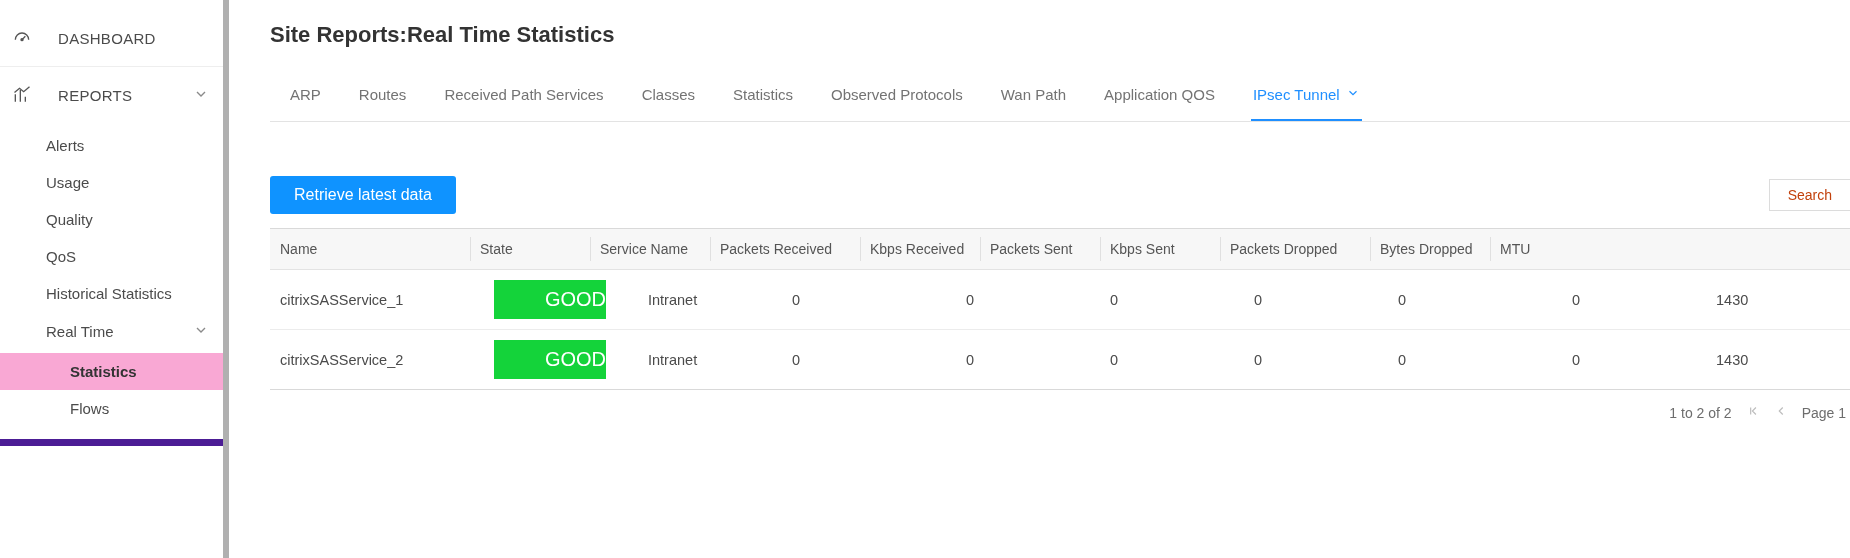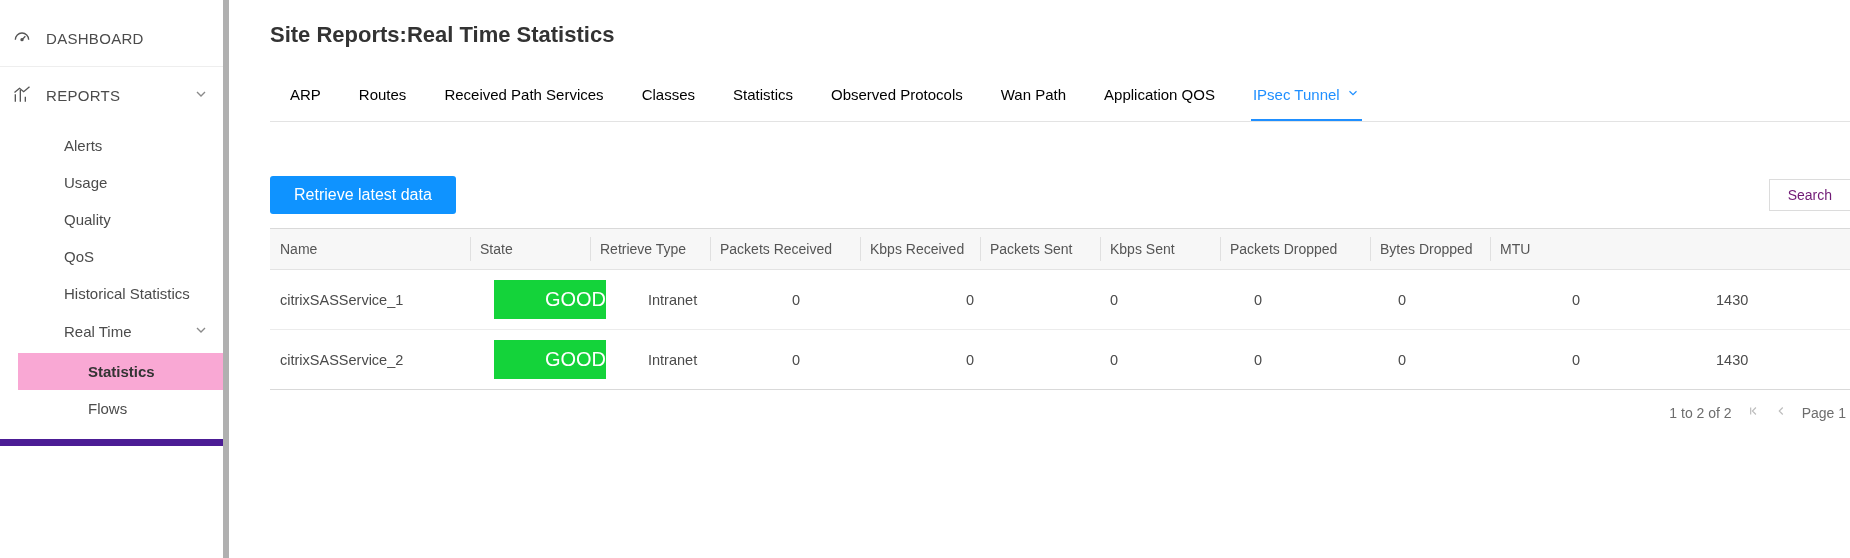--- a/index.html
+++ b/index.html
@@ -29,34 +29,34 @@
     width: 6px;
     background: #b0b0b0;
   }
   .nav-section {
     border-bottom: 1px solid #eee;
   }
   .nav-head {
     display: flex;
     align-items: center;
     padding: 18px 14px 18px 12px;
-    gap: 14px;
+    gap: 26px;
     cursor: pointer;
     color: #4b4b4b;
   }
   .nav-head .chev {
     margin-left: auto;
     color: #8a8a8a;
   }
   .nav-label {
     font-size: 15px;
     letter-spacing: .3px;
   }
   .icon { width: 20px; height: 20px; display:inline-flex; align-items:center; justify-content:center; color:#555; }
-  .sub-list { padding: 4px 0 10px 0; margin-left: 18px; }
+  .sub-list { padding: 4px 0 10px 0; }
   .sub-item {
     padding: 10px 14px 10px 46px;
     font-size: 15px;
     color: #4b4b4b;
     cursor: pointer;
     display:flex;
     align-items:center;
   }
   .sub-item .chev { margin-left:auto; color:#8a8a8a; }
   .sub-sub-list { padding: 2px 0 2px 0; }
@@ -82,21 +82,21 @@
   .tabs {
     display: flex;
     gap: 34px;
     align-items: center;
     border-bottom: 1px solid #e3e3e3;
     padding: 10px 8px 0 18px;
     font-size: 15px;
   }
   .tab {
     padding: 10px 2px 16px 2px;
-    color: #000000;
+    color: #737373;
     cursor: pointer;
     border-bottom: 2px solid transparent;
     display:flex;
     align-items:center;
     gap:6px;
     white-space: nowrap;
   }
   .tab.active {
     color: #1f8fff;
     border-bottom-color: #1f8fff;
@@ -111,21 +111,21 @@
     color: #fff;
     border: none;
     border-radius: 3px;
     padding: 10px 24px;
     font-size: 16px;
     cursor: pointer;
   }
   .search-box {
     margin-left: auto;
     border: 1px solid #dcdcdc;
-    color: #701a75;
+    color: #c2410c;
     padding: 7px 18px;
     font-size: 14px;
     background:#fff;
     cursor:pointer;
     border-right:none;
     border-top-right-radius:0;
     border-bottom-right-radius:0;
   }
   
   .table {
@@ -260,21 +260,21 @@
 
     <div class="toolbar">
       <button class="btn-primary">Retrieve latest data</button>
       <button class="search-box">Search</button>
     </div>
 
     <div class="table">
       <div class="thead">
         <div class="th">Name</div>
         <div class="th">State</div>
-        <div class="th">Retrieve Type</div>
+        <div class="th">Service Name</div>
         <div class="th">Packets Received</div>
         <div class="th">Kbps Received</div>
         <div class="th">Packets Sent</div>
         <div class="th">Kbps Sent</div>
         <div class="th">Packets Dropped</div>
         <div class="th">Bytes Dropped</div>
         <div class="th">MTU</div>
       </div>
 
       <div class="trow">

